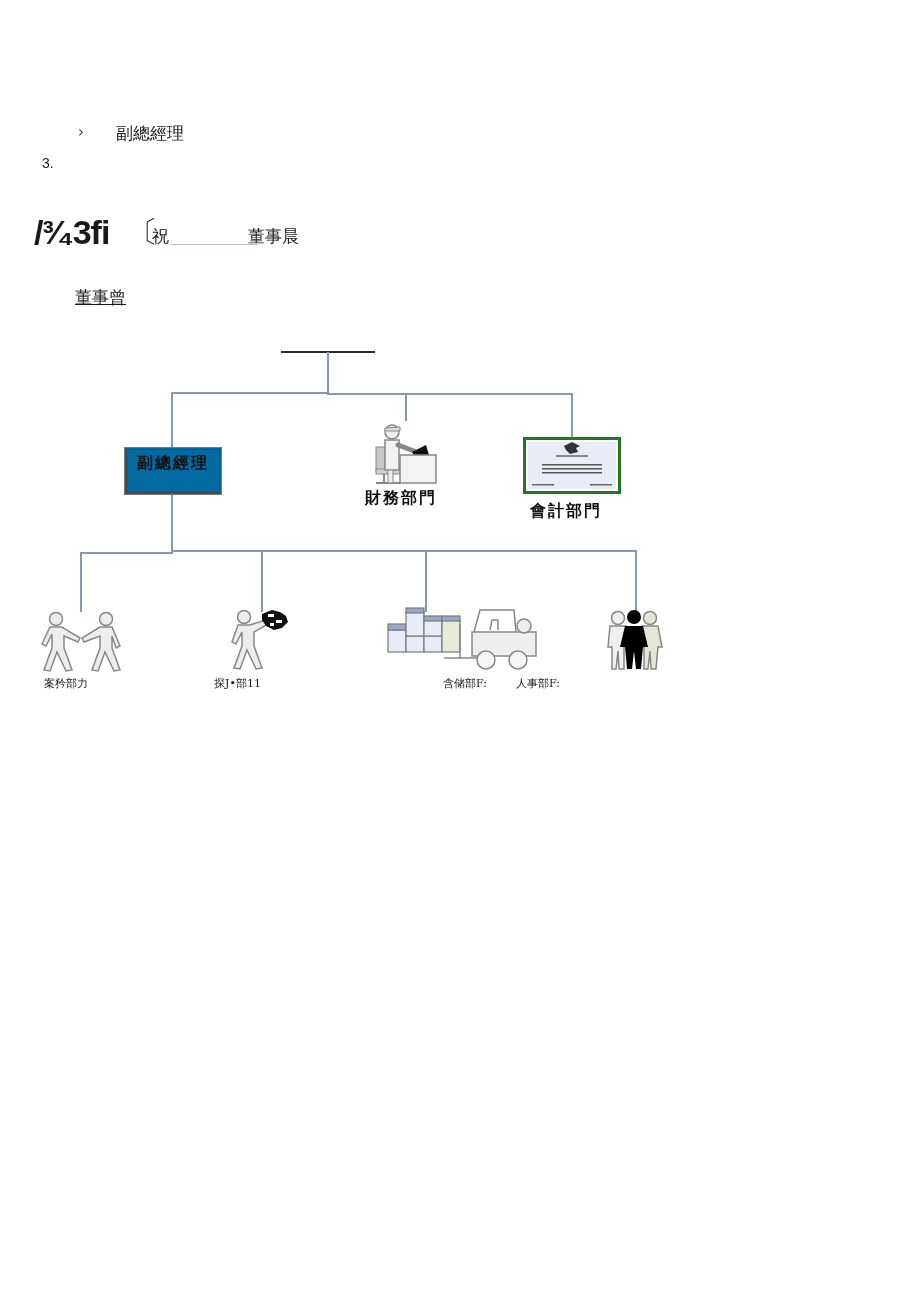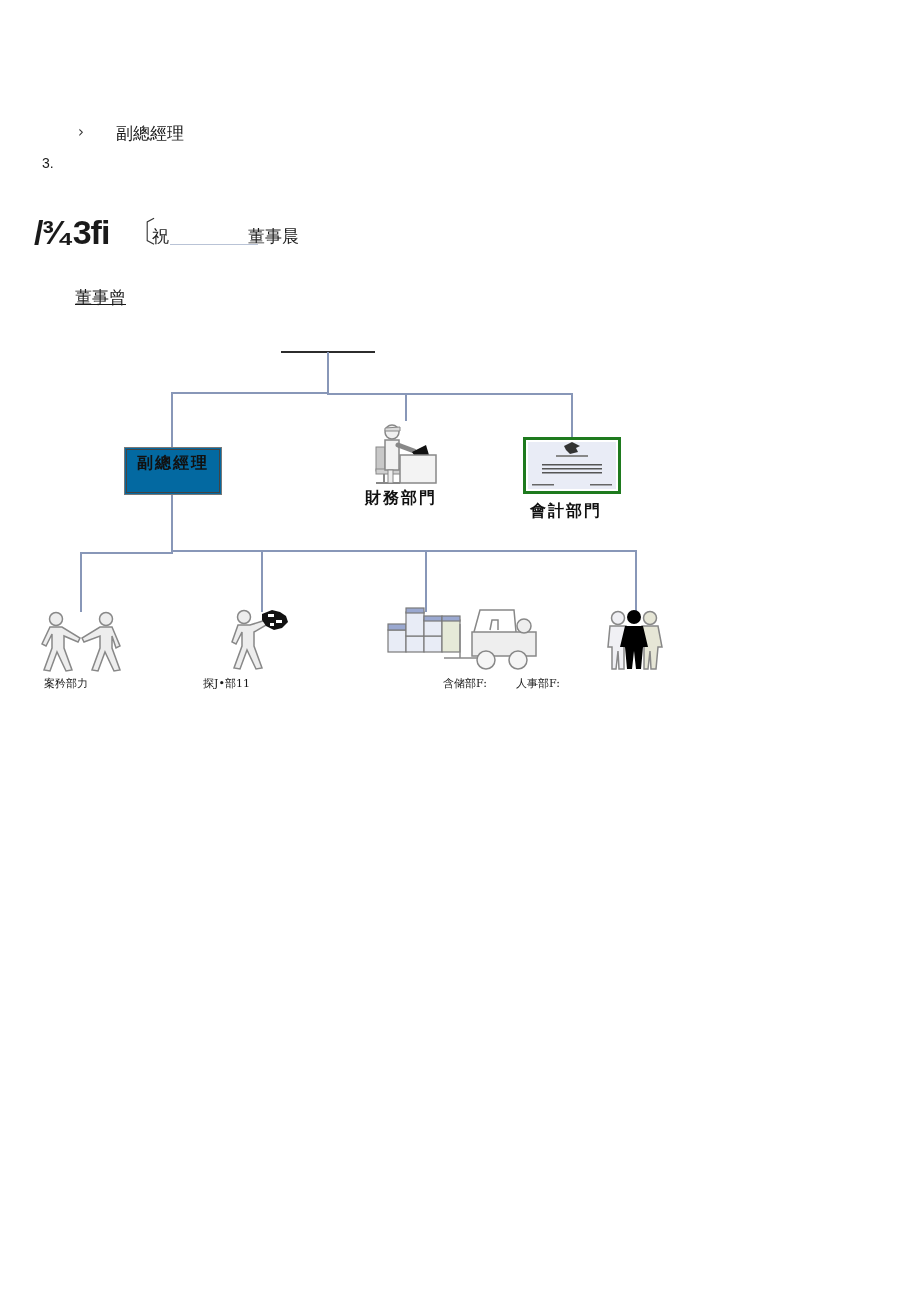--- a/index.html
+++ b/index.html
@@ -149,16 +149,16 @@
         <path d="M38,17 L54,17 L58,38 L54,38 L52,60 L47,60 L46,42 L44,60 L40,60 L40,38 L36,38 Z"></path>
       </g>
     </g>
     <g fill="#000">
       <circle cx="30" cy="8" r="7"></circle>
       <path d="M21,17 L39,17 L44,38 L39,38 L37,60 L32,60 L30,42 L28,60 L23,60 L21,38 L16,38 Z"></path>
     </g>
   </svg>
 
   <div class="abs botlabel" style="left:44px;top:676px;">案矜部力</div>
-  <div class="abs botlabel" style="left:203px;top:676px;text-align:right;">探J•部11</div>
+  <div class="abs botlabel" style="left:214px;top:676px;text-align:right;">探J•部11</div>
   <div class="abs botlabel" style="left:443px;top:676px;text-align:center;">含储部F:</div>
   <div class="abs botlabel" style="left:516px;top:676px;">人事部F:</div>
 </div>
 
 </body></html>

